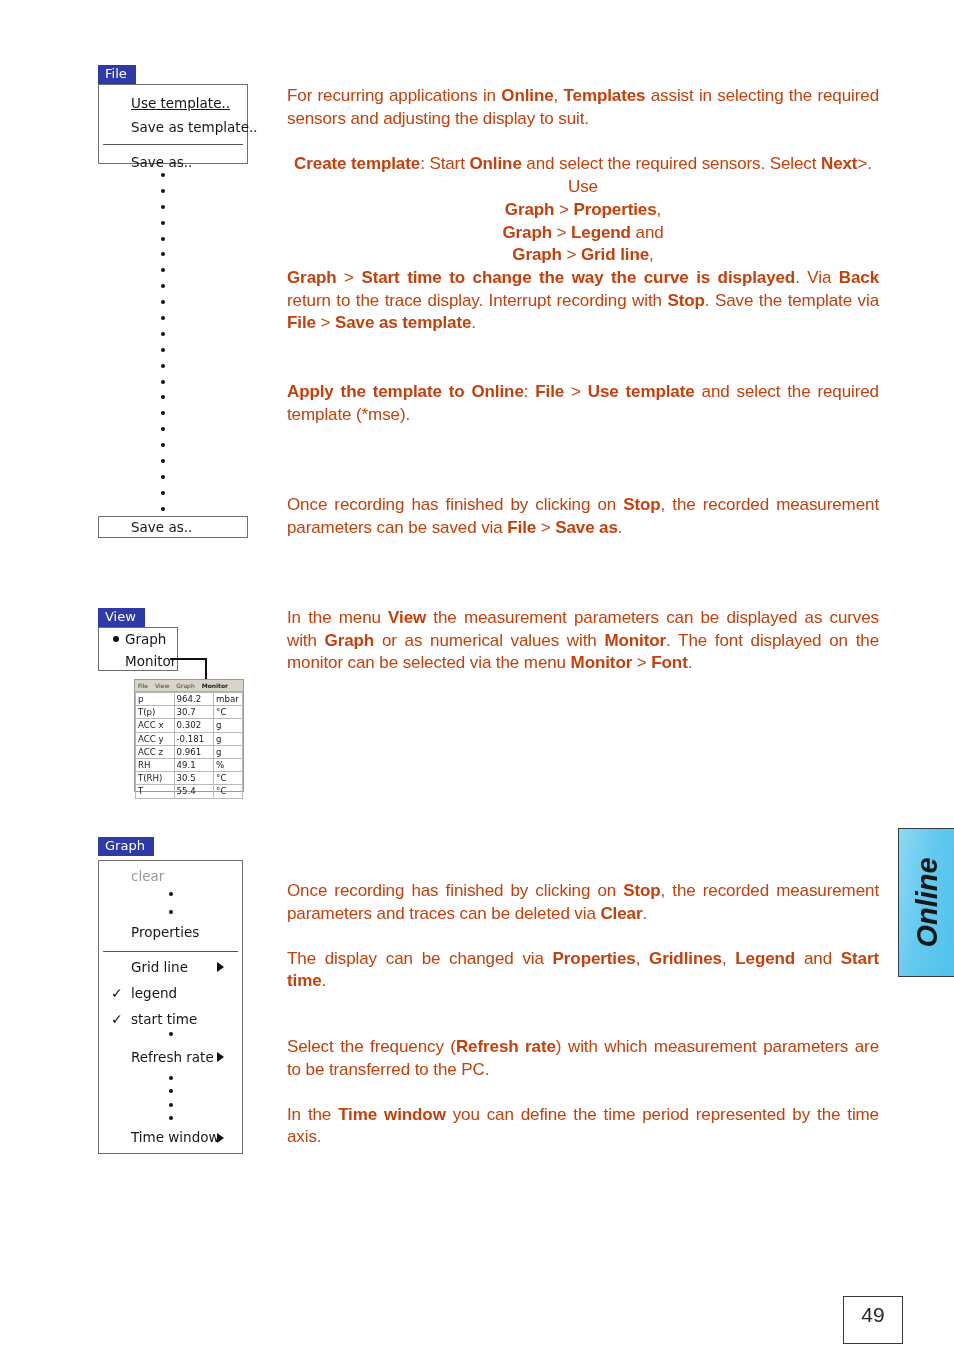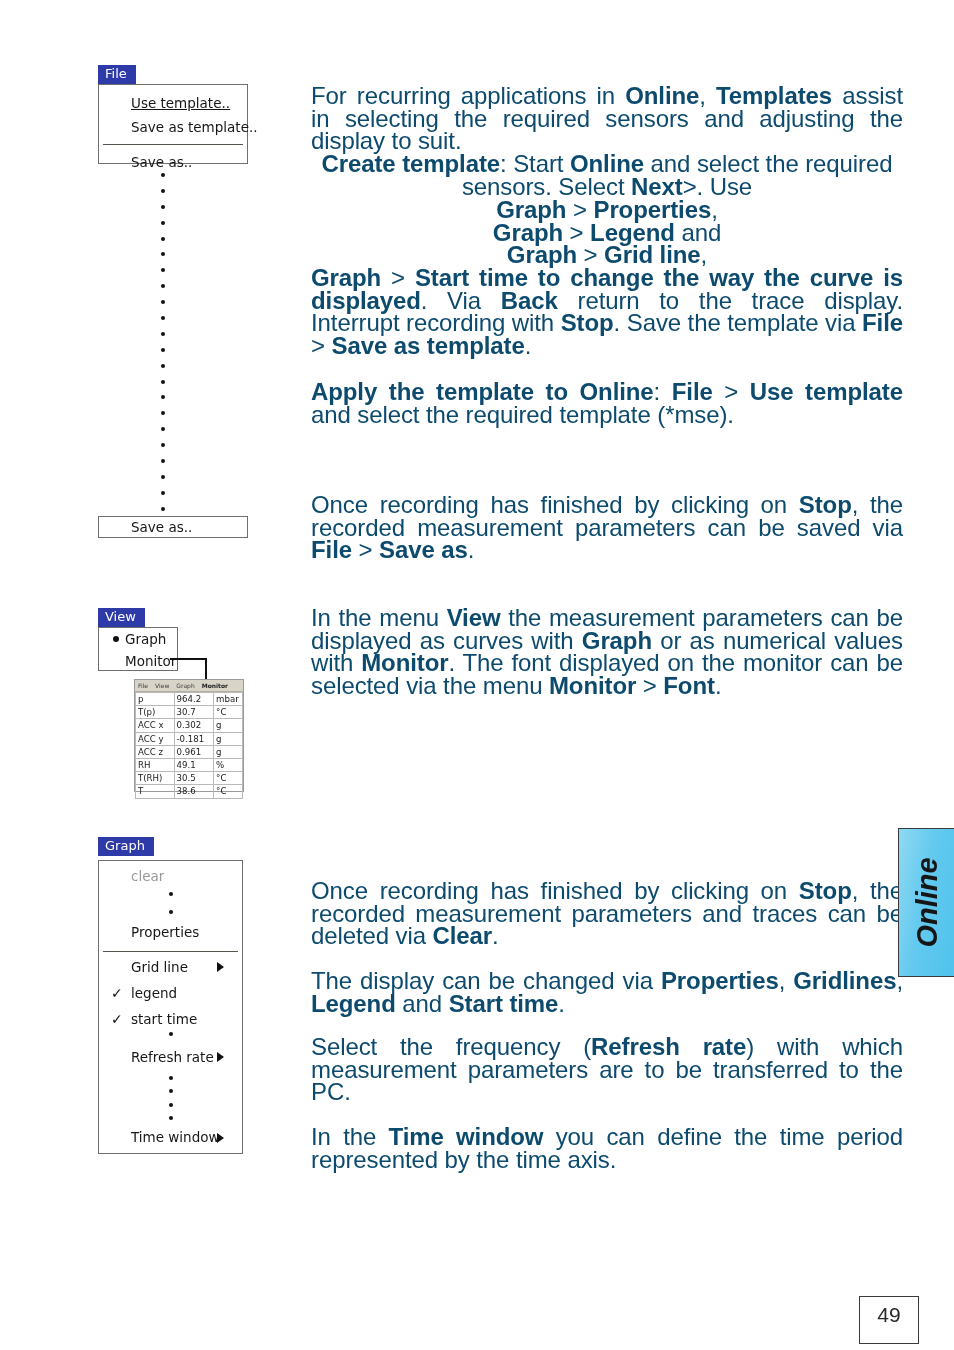--- a/index.html
+++ b/index.html
@@ -14,26 +14,25 @@
     font-family: "Liberation Sans", sans-serif;
     color: #1a1a1a;
     overflow: hidden;
   }
 
   
   .textcol {
     position: absolute;
     left: 287px;
     width: 592px;
-    font-size: 24px;
+    font-size: 17px;
     line-height: 22.6px;
     text-align: justify;
-    color: #0c4a6e;
+    color: #c2410c;
     letter-spacing: -0.1px;
-    margin-left: 24px;
   }
   .textcol p { margin: 0 0 22.6px 0; }
   .textcol p:last-child { margin-bottom: 0; }
   .textcol b { font-weight: bold; }
   .noj { text-align: center; }
 
   
   .menu-title {
     position: absolute;
     background: #2d3aa8;
@@ -183,21 +182,20 @@
   .pagenum {
     position: absolute;
     border: 1px solid #3a3a3a;
     display: flex;
     align-items: flex-start;
     justify-content: center;
     padding-top: 6px;
     box-sizing: border-box;
     font-size: 21px;
     color: #2a2a2a;
-    margin-left: 16px;
   }
 </style>
 </head>
 <body>
 
 <div class="menu-title" style="left:98px; top:65px;">File</div>
 
 <div class="menu-box" style="left:98px; top:84px; width:150px; height:80px;">
   <div class="menu-item" style="padding-left:32px; line-height:24px; margin-top:6px;text-decoration:underline;">Use template..</div>
   <div class="menu-item" style="padding-left:32px; line-height:24px;">Save as template..</div>
@@ -286,21 +284,21 @@
         <td class="c-val">49.1</td>
         <td class="c-unit">%</td>
       </tr>
       <tr>
         <td class="c-name">T(RH)</td>
         <td class="c-val">30.5</td>
         <td class="c-unit">°C</td>
       </tr>
       <tr>
         <td class="c-name">T</td>
-        <td class="c-val">38.6</td>
+        <td class="c-val">55.4</td>
         <td class="c-unit">°C</td>
       </tr>
     </tbody>
   </table>
 </div>
 
 <div class="menu-title" style="left:98px; top:837px;">Graph</div>
 
 <div class="menu-box" style="left:98px; top:860px; width:145px; height:36px; border-bottom:none;">
   <div class="menu-item greyed" style="padding-left:32px; line-height:30px;">clear</div>

